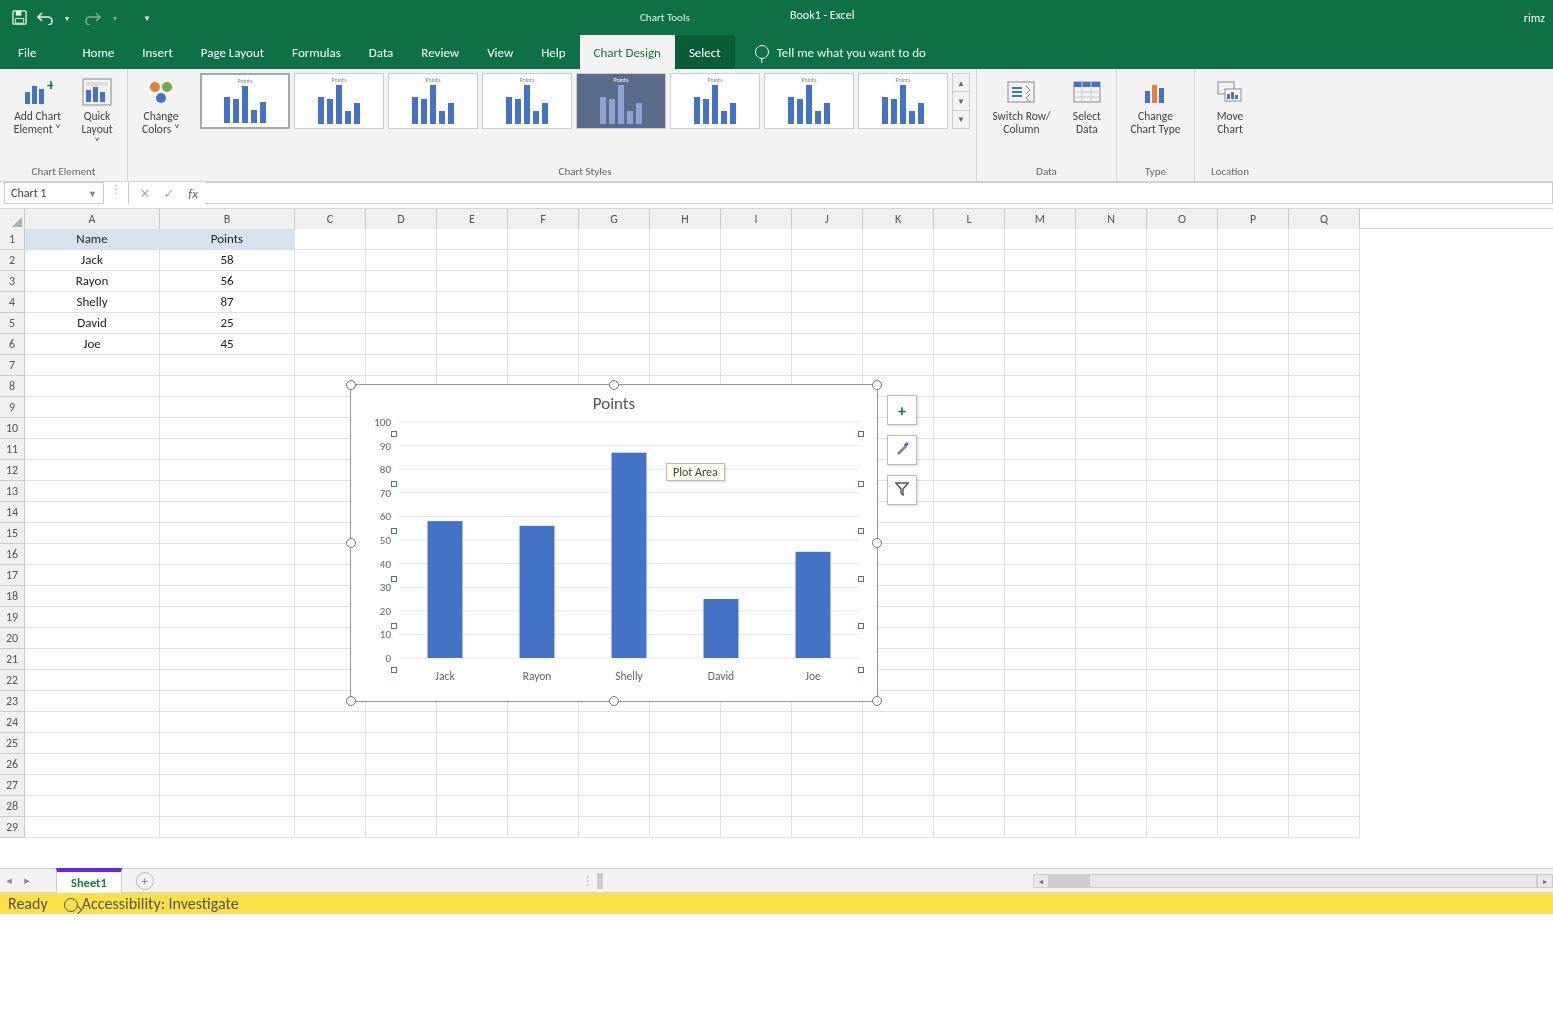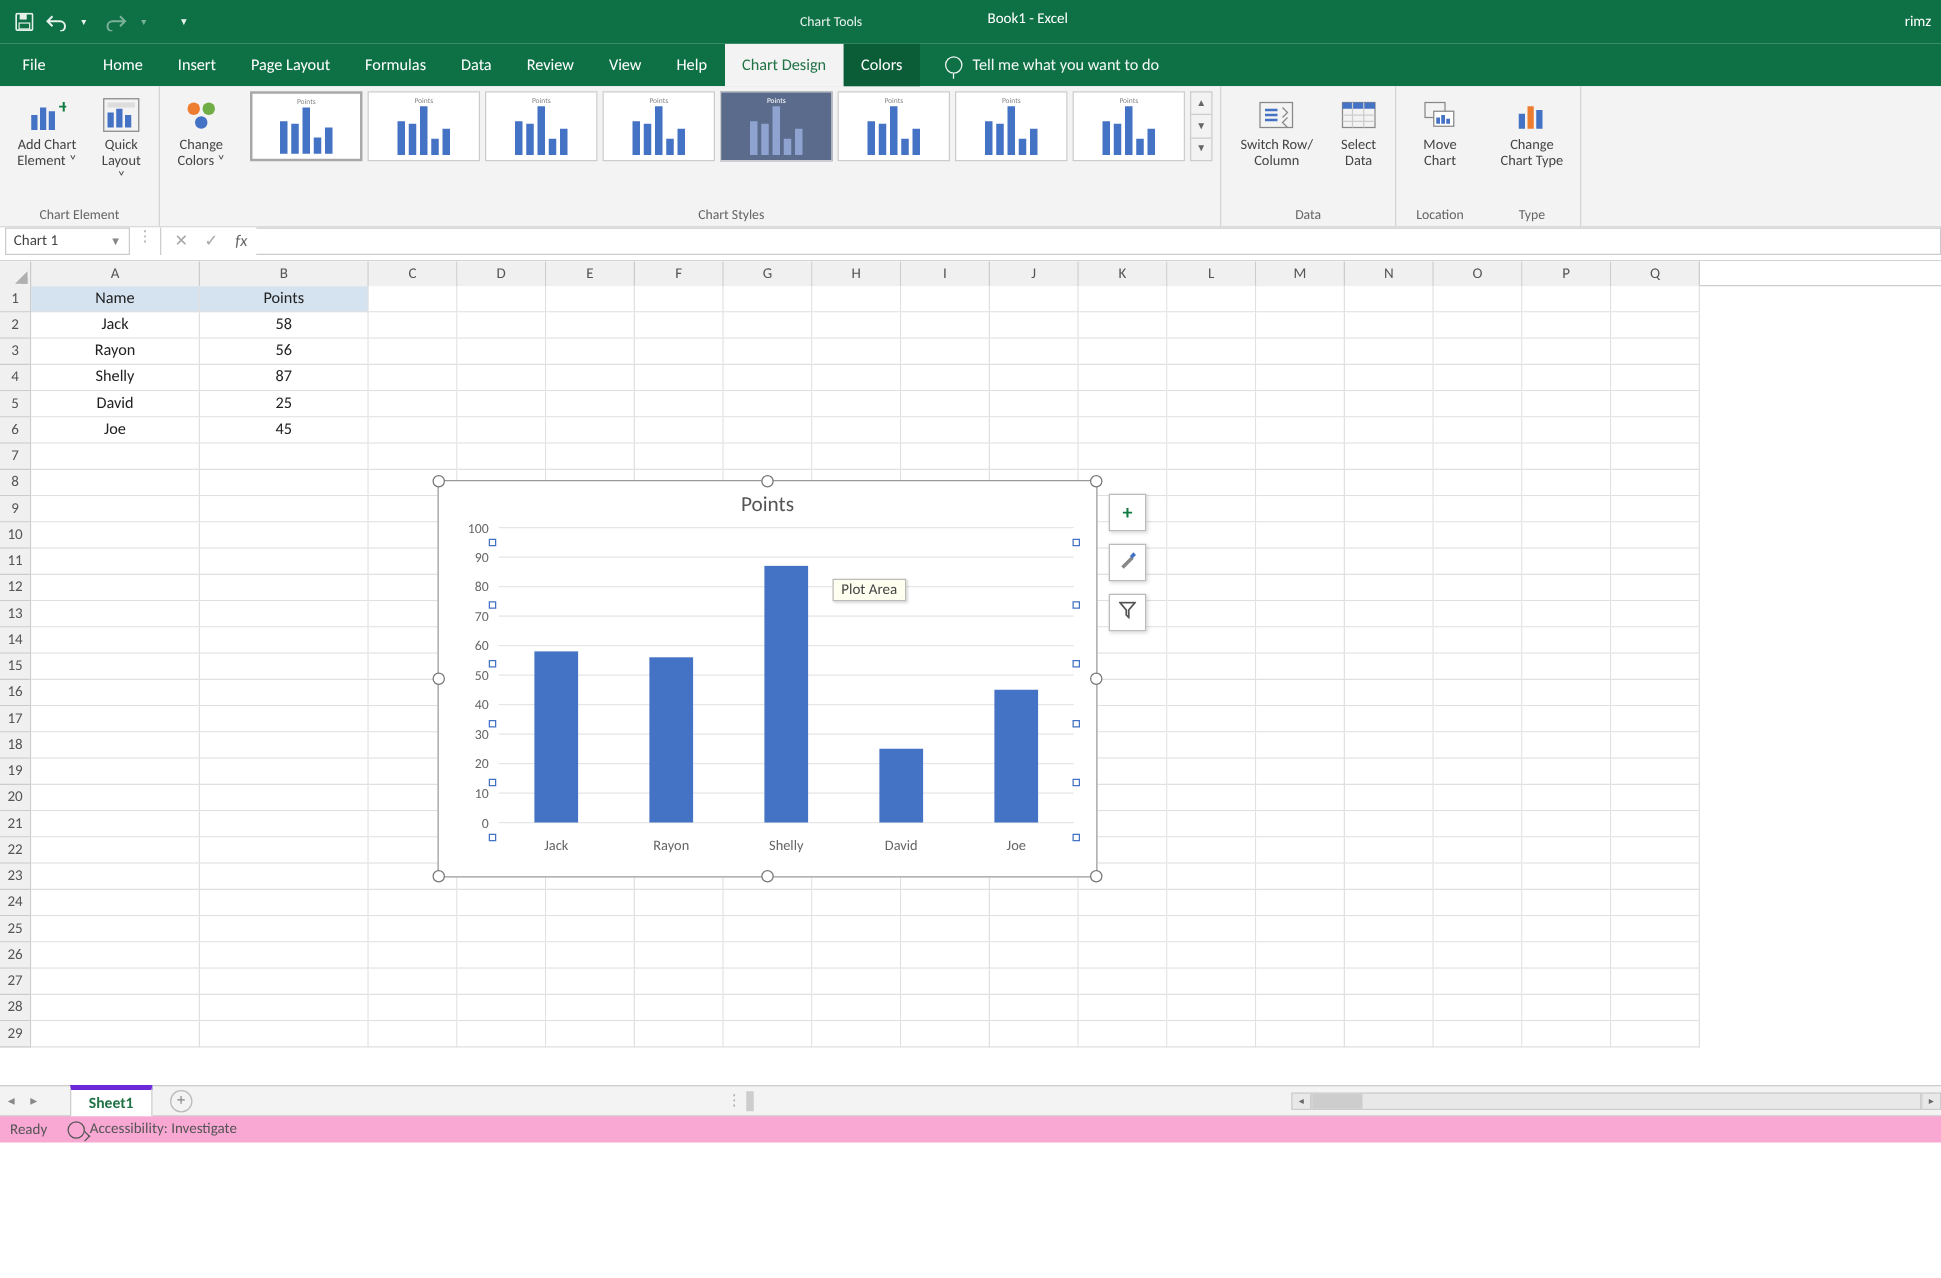--- a/index.html
+++ b/index.html
@@ -83,21 +83,21 @@
   .sheettabs{height:24px;border-top:1px solid #ccc;background:#f3f3f3;display:flex;align-items:center;}
   .nav-ar{width:18px;text-align:center;color:#888;font-size:11px;cursor:pointer;}
   .st-tab{padding:3px 14px;background:#fff;border:1px solid #ccc;border-bottom:none;font-size:12.5px;font-weight:600;color:#217346;margin-left:20px;border-top:4px solid #6d28d9;}
   .st-add{width:18px;height:18px;border:1px solid #bbb;border-radius:50%;margin-left:14px;display:flex;align-items:center;justify-content:center;font-size:13px;color:#888;cursor:pointer;}
   .hscroll{margin-left:auto;width:520px;height:16px;display:flex;align-items:center;}
   .hs-tr{flex:1;height:14px;background:#e8e8e8;border:1px solid #ccc;position:relative;}
   .hs-th{position:absolute;left:0;top:0;bottom:0;width:40px;background:#cdcdcd;}
   .hs-btn{width:16px;height:14px;background:#e8e8e8;border:1px solid #ccc;font-size:8px;color:#666;display:flex;align-items:center;justify-content:center;}
   .split{width:6px;height:16px;background:#cdcdcd;margin:0 2px;cursor:col-resize;}
 
-  .status{height:22px;background:#f9a8d4;border-top:1px solid #d4d4d4;display:flex;align-items:center;font-size:12px;color:#555;padding:0 8px;gap:16px;}
+  .status{height:22px;background:#fde047;border-top:1px solid #d4d4d4;display:flex;align-items:center;font-size:16px;color:#555;padding:0 8px;gap:16px;}
   .acc-ico{display:inline-block;width:14px;height:14px;border:1.5px solid #555;border-radius:50%;position:relative;margin-right:4px;vertical-align:middle;}
   .acc-ico:after{content:"";position:absolute;width:5px;height:5px;border:1.5px solid #555;border-left:none;border-top:none;transform:rotate(-45deg);right:-4px;bottom:-2px;}
 </style>
 </head>
 <body>
 
 <div class="titlebar">
   <div class="qat">
     <span class="qat-ico">
       <svg width="15" height="15" viewBox="0 0 16 16">
@@ -133,21 +133,21 @@
   <div class="tab">File</div>
   <div class="tab" style="margin-left:18px;">Home</div>
   <div class="tab">Insert</div>
   <div class="tab">Page Layout</div>
   <div class="tab">Formulas</div>
   <div class="tab">Data</div>
   <div class="tab">Review</div>
   <div class="tab">View</div>
   <div class="tab">Help</div>
   <div class="tab active">Chart Design</div>
-  <div class="tab ctx">Colors</div>
+  <div class="tab ctx">Select</div>
   <div class="tellme">
     <span class="bulb"></span>
     <span>Tell me what you want to do</span>
   </div>
 </div>
 
 <div class="ribbon">
   <div class="rgroup" style="width:128px;">
     <div class="rgroup-btns">
       <div class="rbtn">
@@ -289,52 +289,52 @@
               <rect x="2" y="2" width="26" height="5" fill="#4472C4"></rect>
               <path d="M2 12h26 M2 17h26 M10 2v20 M19 2v20" stroke="#ccc"></path>
             </svg>
         </div>
         <span>Select Data</span>
       </div>
     </div>
     <div class="rgroup-label">Data</div>
   </div>
 
+  <div class="rgroup" style="width:78px;">
+    <div class="rgroup-btns">
+      <div class="rbtn">
+        <div class="ico">
+          <svg width="30" height="26">
+              <rect x="4" y="12" width="5" height="12" fill="#4472C4"></rect>
+              <rect x="11" y="6" width="5" height="18" fill="#ed7d31"></rect>
+              <rect x="18" y="9" width="5" height="15" fill="#4472C4"></rect>
+            </svg>
+        </div>
+        <span>Change Chart Type</span>
+      </div>
+    </div>
+    <div class="rgroup-label">Type</div>
+  </div>
+
   <div class="rgroup" style="width:70px;border-right:none;">
     <div class="rgroup-btns">
       <div class="rbtn">
         <div class="ico">
           <svg width="30" height="26">
               <rect x="3" y="3" width="16" height="12" fill="none" stroke="#888"></rect>
               <rect x="10" y="10" width="16" height="12" fill="#fff" stroke="#888"></rect>
               <rect x="12" y="15" width="3" height="5" fill="#4472C4"></rect>
               <rect x="16" y="13" width="3" height="7" fill="#4472C4"></rect>
               <rect x="20" y="16" width="3" height="4" fill="#4472C4"></rect>
             </svg>
         </div>
         <span>Move Chart</span>
       </div>
     </div>
     <div class="rgroup-label">Location</div>
-  </div>
-
-  <div class="rgroup" style="width:78px;">
-    <div class="rgroup-btns">
-      <div class="rbtn">
-        <div class="ico">
-          <svg width="30" height="26">
-              <rect x="4" y="12" width="5" height="12" fill="#4472C4"></rect>
-              <rect x="11" y="6" width="5" height="18" fill="#ed7d31"></rect>
-              <rect x="18" y="9" width="5" height="15" fill="#4472C4"></rect>
-            </svg>
-        </div>
-        <span>Change Chart Type</span>
-      </div>
-    </div>
-    <div class="rgroup-label">Type</div>
   </div>
 </div>
 
 <div class="fbar">
   <div class="namebox">
     <span>Chart 1</span>
     <span class="dd">▼</span>
   </div>
   <span class="fbdots">⋮</span>
   <div class="fbdiv"></div>

